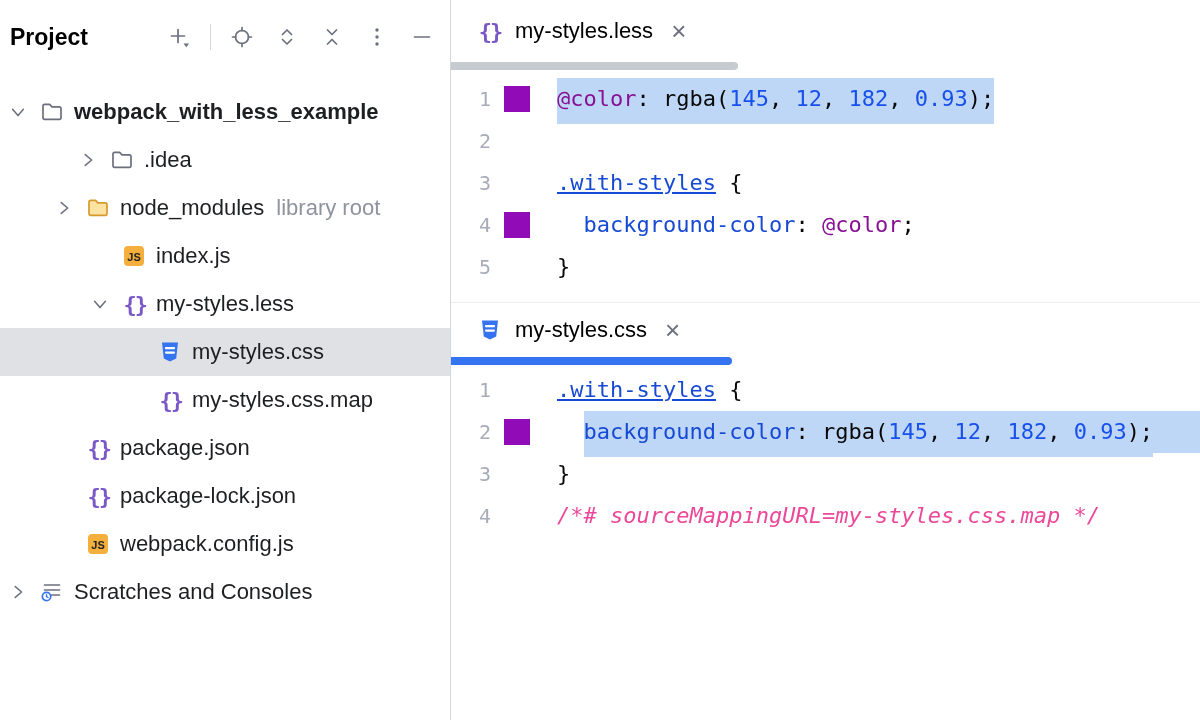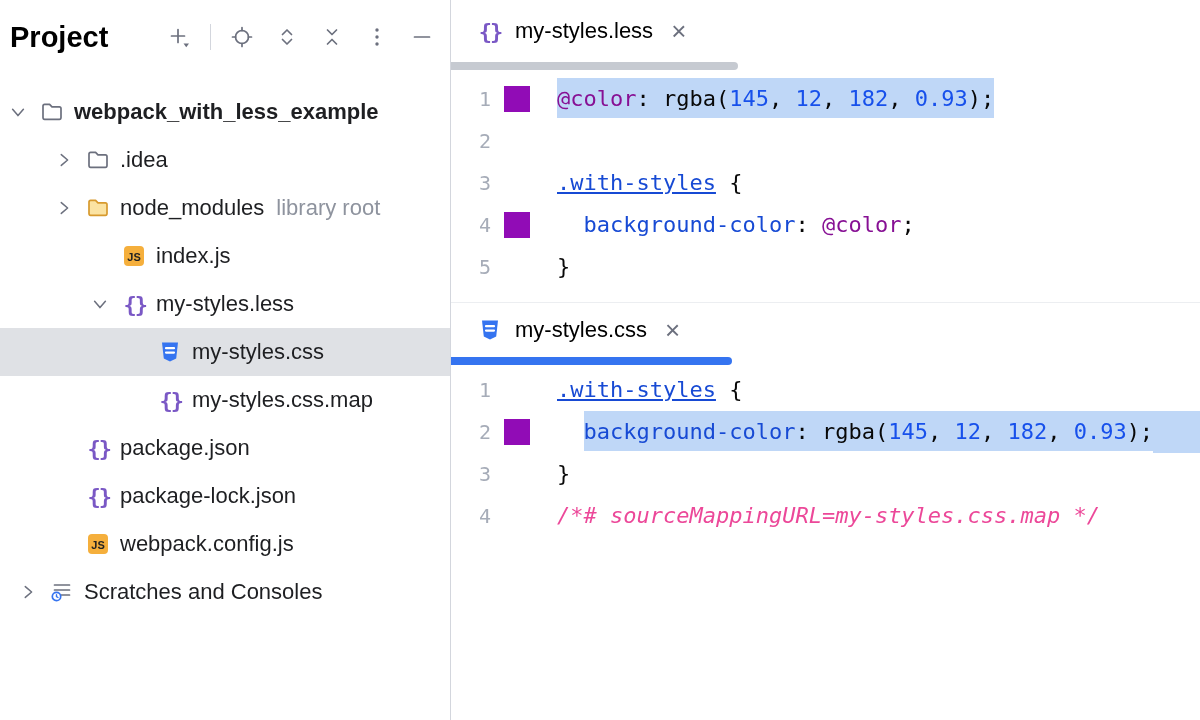--- a/index.html
+++ b/index.html
@@ -5,21 +5,21 @@
   :root{ --sel:#bfd7f7; --row-sel:#dfe1e5; }
   *{box-sizing:border-box}
   html,body{margin:0;padding:0}
   body{width:1200px;height:720px;overflow:hidden;background:#fff;color:#1e1f22;
        font-family:"Liberation Sans", sans-serif;}
   .app{display:flex;width:1200px;height:720px}
 
   
   .project-panel{width:451px;flex:none;border-right:1px solid #d3d6dd;display:flex;flex-direction:column;background:#fff}
   .panel-header{height:74px;flex:none;display:flex;align-items:center;padding:0 14px 0 10px}
-  .panel-title{font-size:29px;font-weight:bold;color:#000}
+  .panel-title{font-size:23px;font-weight:bold;color:#000}
   .panel-toolbar{margin-left:auto;display:flex;align-items:center;gap:17px}
   .toolbar-btn{width:28px;height:28px;display:flex;align-items:center;justify-content:center;cursor:pointer}
   .tb-sep{width:1px;height:26px;background:#d3d6dd}
 
   .tree{padding-top:14px;font-size:22px}
   .tree-row{height:48px;display:flex;align-items:center;cursor:pointer;white-space:nowrap;overflow:hidden}
   .tree-row.selected{background:var(--row-sel)}
   .chevron-slot{width:36px;flex:none;display:flex;align-items:center;justify-content:center}
   .chevron-slot.expanded svg{transform:rotate(90deg)}
   .icon-slot{width:28px;flex:none;display:flex;align-items:center;justify-content:flex-end;margin-right:10px}
@@ -45,21 +45,21 @@
   .editor-1 .tab-underline{width:281px}
 
   .code{font-family:"DejaVu Sans Mono", monospace;font-size:22px}
   .editor-0 .code{padding-top:8px}
   .editor-1 .code{padding-top:4px}
   .code-line{display:flex;align-items:stretch;height:42px}
   .gutter-num{width:40px;flex:none;text-align:right;color:#a6acb8;font-size:20px;line-height:42px}
   .swatch-slot{width:27px;flex:none;margin-left:13px;display:flex;align-items:center}
   .swatch{width:26px;height:26px;display:block}
   .code-text{margin-left:26px;white-space:pre;line-height:42px}
-  .sel-bg{background:var(--sel);display:inline-block;height:40px}
+  .sel-bg{background:var(--sel);display:inline-block;height:46px}
   .sel-fill{flex:1;background:var(--sel)}
   .tk-plain{color:#080808}
   .tk-var{color:#871094}
   .tk-num{color:#1750EB}
   .tk-prop{color:#174AD4}
   .tk-selname{color:#174AD4;text-decoration:underline}
   .tk-comment{color:#ec4899;font-style:italic}
 </style>
 </head>
 <body>
@@ -114,41 +114,41 @@
               <polyline points="7,4 14,10 7,16" stroke="#6C707E" stroke-width="1.7" fill="none" stroke-linecap="round" stroke-linejoin="round"></polyline>
             </svg>
           </span>
           <span class="icon-slot">
             <svg width="24" height="24" viewBox="0 0 24 24">
               <path d="M3 6c0-1 .7-1.7 1.6-1.7h5L12 6.9h7.4c.9 0 1.6.7 1.6 1.7v9c0 1-.7 1.7-1.6 1.7H4.6C3.7 19.3 3 18.6 3 17.6Z" stroke="#6C707E" stroke-width="1.7" fill="none" stroke-linecap="round" stroke-linejoin="round"></path>
             </svg>
           </span>
           <span class="tree-label bold">webpack_with_less_example</span>
         </div>
+        <div class="tree-row" style="padding-left: 70px;">
+          <span class="chevron-slot">
+            <svg width="18" height="18" viewBox="0 0 20 20">
+              <polyline points="7,4 14,10 7,16" stroke="#6C707E" stroke-width="1.7" fill="none" stroke-linecap="round" stroke-linejoin="round"></polyline>
+            </svg>
+          </span>
+          <span class="icon-slot">
+            <svg width="24" height="24" viewBox="0 0 24 24">
+              <path d="M3 6c0-1 .7-1.7 1.6-1.7h5L12 6.9h7.4c.9 0 1.6.7 1.6 1.7v9c0 1-.7 1.7-1.6 1.7H4.6C3.7 19.3 3 18.6 3 17.6Z" stroke="#6C707E" stroke-width="1.7" fill="none" stroke-linecap="round" stroke-linejoin="round"></path>
+            </svg>
+          </span>
+          <span class="tree-label">.idea</span>
+        </div>
         <div class="tree-row" style="padding-left: 46px;">
           <span class="chevron-slot">
             <svg width="18" height="18" viewBox="0 0 20 20">
               <polyline points="7,4 14,10 7,16" stroke="#6C707E" stroke-width="1.7" fill="none" stroke-linecap="round" stroke-linejoin="round"></polyline>
             </svg>
           </span>
           <span class="icon-slot">
             <svg width="24" height="24" viewBox="0 0 24 24">
-              <path d="M3 6c0-1 .7-1.7 1.6-1.7h5L12 6.9h7.4c.9 0 1.6.7 1.6 1.7v9c0 1-.7 1.7-1.6 1.7H4.6C3.7 19.3 3 18.6 3 17.6Z" stroke="#6C707E" stroke-width="1.7" fill="none" stroke-linecap="round" stroke-linejoin="round"></path>
-            </svg>
-          </span>
-          <span class="tree-label">.idea</span>
-        </div>
-        <div class="tree-row" style="padding-left: 46px;">
-          <span class="chevron-slot">
-            <svg width="18" height="18" viewBox="0 0 20 20">
-              <polyline points="7,4 14,10 7,16" stroke="#6C707E" stroke-width="1.7" fill="none" stroke-linecap="round" stroke-linejoin="round"></polyline>
-            </svg>
-          </span>
-          <span class="icon-slot">
-            <svg width="24" height="24" viewBox="0 0 24 24">
               <path d="M3 6c0-1 .7-1.7 1.6-1.7h5L12 6.9h7.4c.9 0 1.6.7 1.6 1.7v9c0 1-.7 1.7-1.6 1.7H4.6C3.7 19.3 3 18.6 3 17.6Z" fill="#FBE3A2" stroke="#D79A2E" stroke-width="1.7" stroke-linejoin="round"></path>
             </svg>
           </span>
           <span class="tree-label">node_modules</span>
           <span class="tree-suffix">library root</span>
         </div>
         <div class="tree-row" style="padding-left: 82px;">
           <span class="chevron-slot"></span>
           <span class="icon-slot">
             <svg width="24" height="24" viewBox="0 0 24 24">
@@ -203,21 +203,21 @@
         <div class="tree-row" style="padding-left: 46px;">
           <span class="chevron-slot"></span>
           <span class="icon-slot">
             <svg width="24" height="24" viewBox="0 0 24 24">
               <rect x="2" y="2" width="20" height="20" rx="4" fill="#F5AF3C"></rect>
               <text x="12" y="16.5" font-size="11" font-weight="bold" text-anchor="middle" fill="#222" font-family="sans-serif">JS</text>
             </svg>
           </span>
           <span class="tree-label">webpack.config.js</span>
         </div>
-        <div class="tree-row" style="padding-left: 10px;">
+        <div class="tree-row" style="">
           <span class="chevron-slot">
             <svg width="18" height="18" viewBox="0 0 20 20">
               <polyline points="7,4 14,10 7,16" stroke="#6C707E" stroke-width="1.7" fill="none" stroke-linecap="round" stroke-linejoin="round"></polyline>
             </svg>
           </span>
           <span class="icon-slot">
             <svg width="24" height="24" viewBox="0 0 24 24">
               <path d="M4.5 5h15M4.5 10h15M11 15h8.5" stroke="#6C707E" stroke-width="1.7" fill="none" stroke-linecap="round" stroke-linejoin="round"></path>
               <circle cx="6.5" cy="16.5" r="4.2" fill="#fff" stroke="#3574F0" stroke-width="1.7"></circle>
               <path d="M6.5 14.7v1.9l1.5.9" stroke="#3574F0" stroke-width="1.4" fill="none" stroke-linecap="round"></path>

